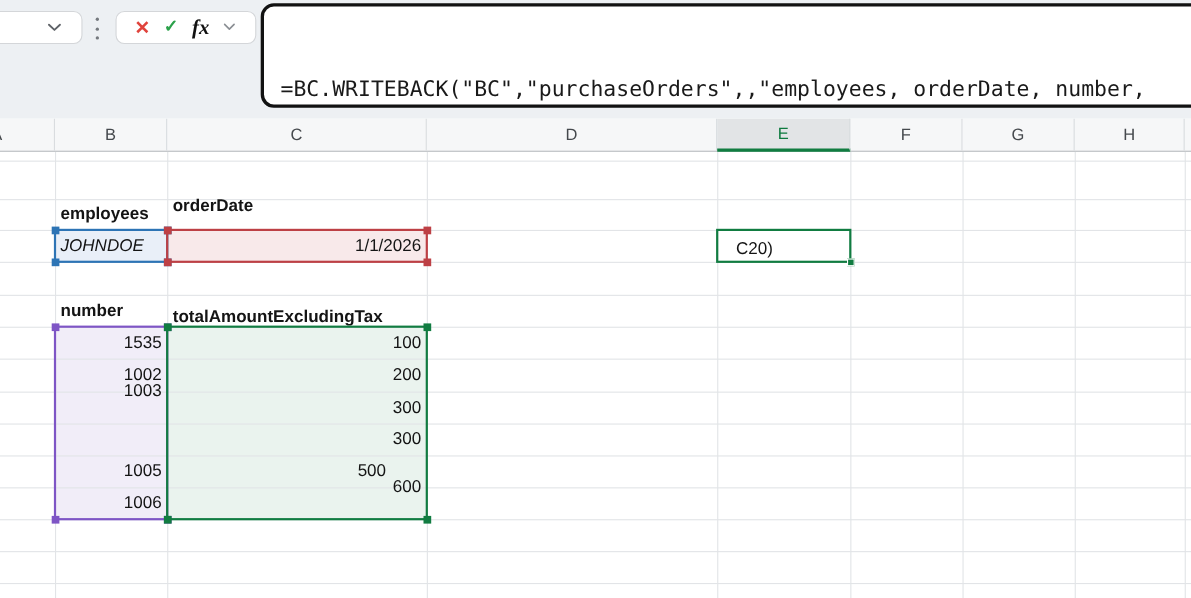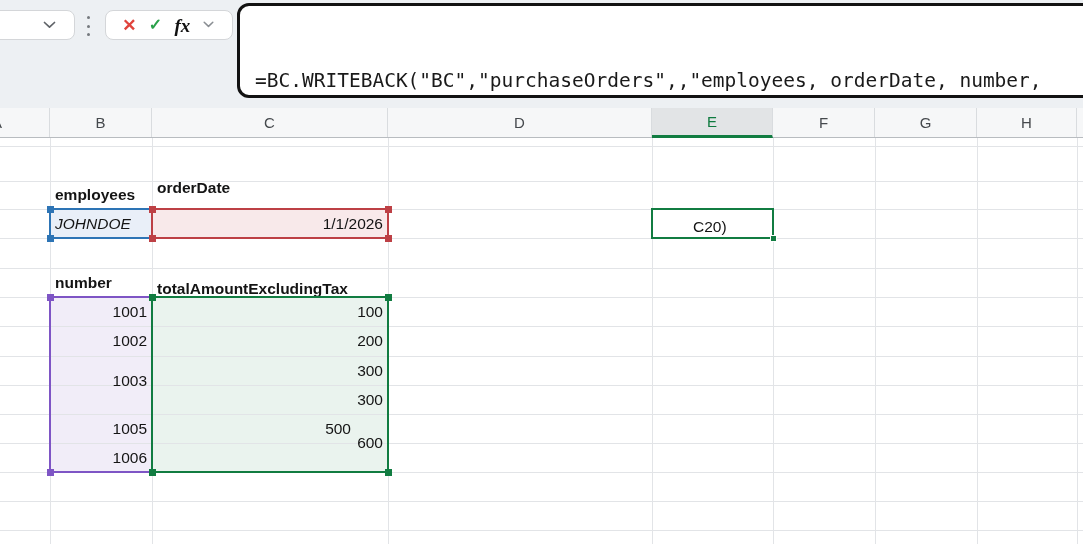--- a/index.html
+++ b/index.html
@@ -125,26 +125,26 @@
       <div class="vline" style="left: 388px; height: 406px;"></div>
       <div class="vline" style="left: 652px; height: 406px;"></div>
       <div class="vline" style="left: 773px; height: 406px;"></div>
       <div class="vline" style="left: 875px; height: 406px;"></div>
       <div class="vline" style="left: 977px; height: 406px;"></div>
       <div class="vline" style="left: 1077px; height: 406px;"></div>
       <div class="cell bold" style="left: 50px; top: 43px; width: 102px; height: 28px;">employees</div>
       <div class="cell bold" style="left: 152px; top: 43px; width: 236px; height: 14px;">orderDate</div>
       <div class="cell" style="left: 50px; top: 71px; width: 102px; height: 29px; font-style: italic;">JOHNDOE</div>
       <div class="cell right" style="left: 152px; top: 71px; width: 236px; height: 29px;">1/1/2026</div>
-      <div class="cell" style="left: 688px; top: 71px; width: 121px; height: 35px;">C20)</div>
+      <div class="cell" style="left: 664px; top: 71px; width: 121px; height: 35px;">C20)</div>
       <div class="cell bold" style="left: 50px; top: 130px; width: 102px; height: 29px;">number</div>
       <div class="cell bold" style="left: 152px; top: 130px; width: 236px; height: 41px;">totalAmountExcludingTax</div>
-      <div class="cell right" style="left: 50px; top: 159px; width: 102px; height: 29px;">1001</div>
+      <div class="cell right" style="left: 50px; top: 159px; width: 102px; height: 29px;">1535</div>
       <div class="cell right" style="left: 50px; top: 188px; width: 102px; height: 30px;">1002</div>
-      <div class="cell right" style="left: 50px; top: 228px; width: 102px; height: 29px; padding-left: 28px;">1003</div>
+      <div class="cell right" style="left: 50px; top: 203px; width: 102px; height: 29px; padding-left: 28px;">1003</div>
       <div class="cell right" style="left: 50px; top: 276px; width: 102px; height: 29px;">1005</div>
       <div class="cell right" style="left: 50px; top: 305px; width: 102px; height: 29px;">1006</div>
       <div class="cell right" style="left: 152px; top: 159px; width: 236px; height: 29px;">100</div>
       <div class="cell right" style="left: 152px; top: 188px; width: 236px; height: 30px;">200</div>
       <div class="cell right" style="left: 152px; top: 218px; width: 236px; height: 29px;">300</div>
       <div class="cell right" style="left: 152px; top: 247px; width: 236px; height: 29px;">300</div>
       <div class="cell right" style="left: 152px; top: 276px; width: 204px; height: 29px;">500</div>
       <div class="cell right" style="left: 152px; top: 290px; width: 236px; height: 29px;">600</div>
       <div class="range" style="left: 49px; top: 70px; width: 104px; height: 31px; border: 2px solid rgb(45, 116, 181);"></div>
       <div class="handle" style="left: 47px; top: 68px; background: rgb(45, 116, 181);"></div>

